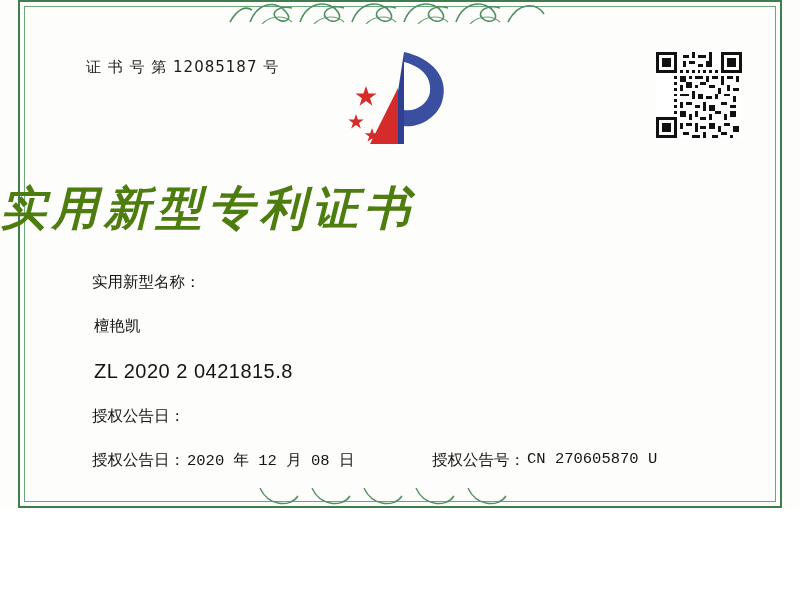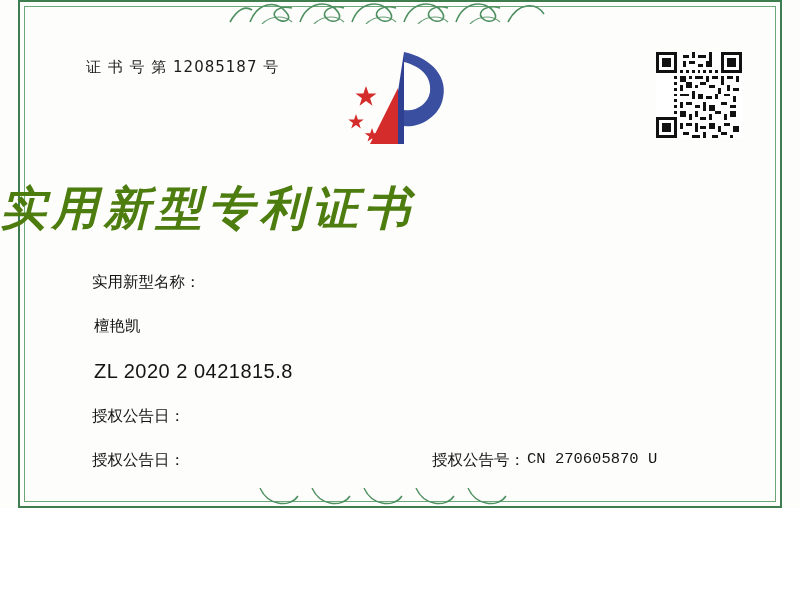--- a/index.html
+++ b/index.html
@@ -326,20 +326,21 @@
 
     <div class="field-row">
       <span class="field-label">授权公告日：</span>
     </div>
 
 
 
     <div class="field-row-split">
       <span class="split-left">
         <span class="field-label">授权公告日：</span>
+        <span class="field-value">2020 年 12 月 08 日</span>
       </span>
       <span class="split-right">
         <span class="field-label">授权公告号：</span>
         <span class="field-value">CN 270605870 U</span>
       </span>
     </div>
 
   </div>
 
   <div class="bottom-ornament">

